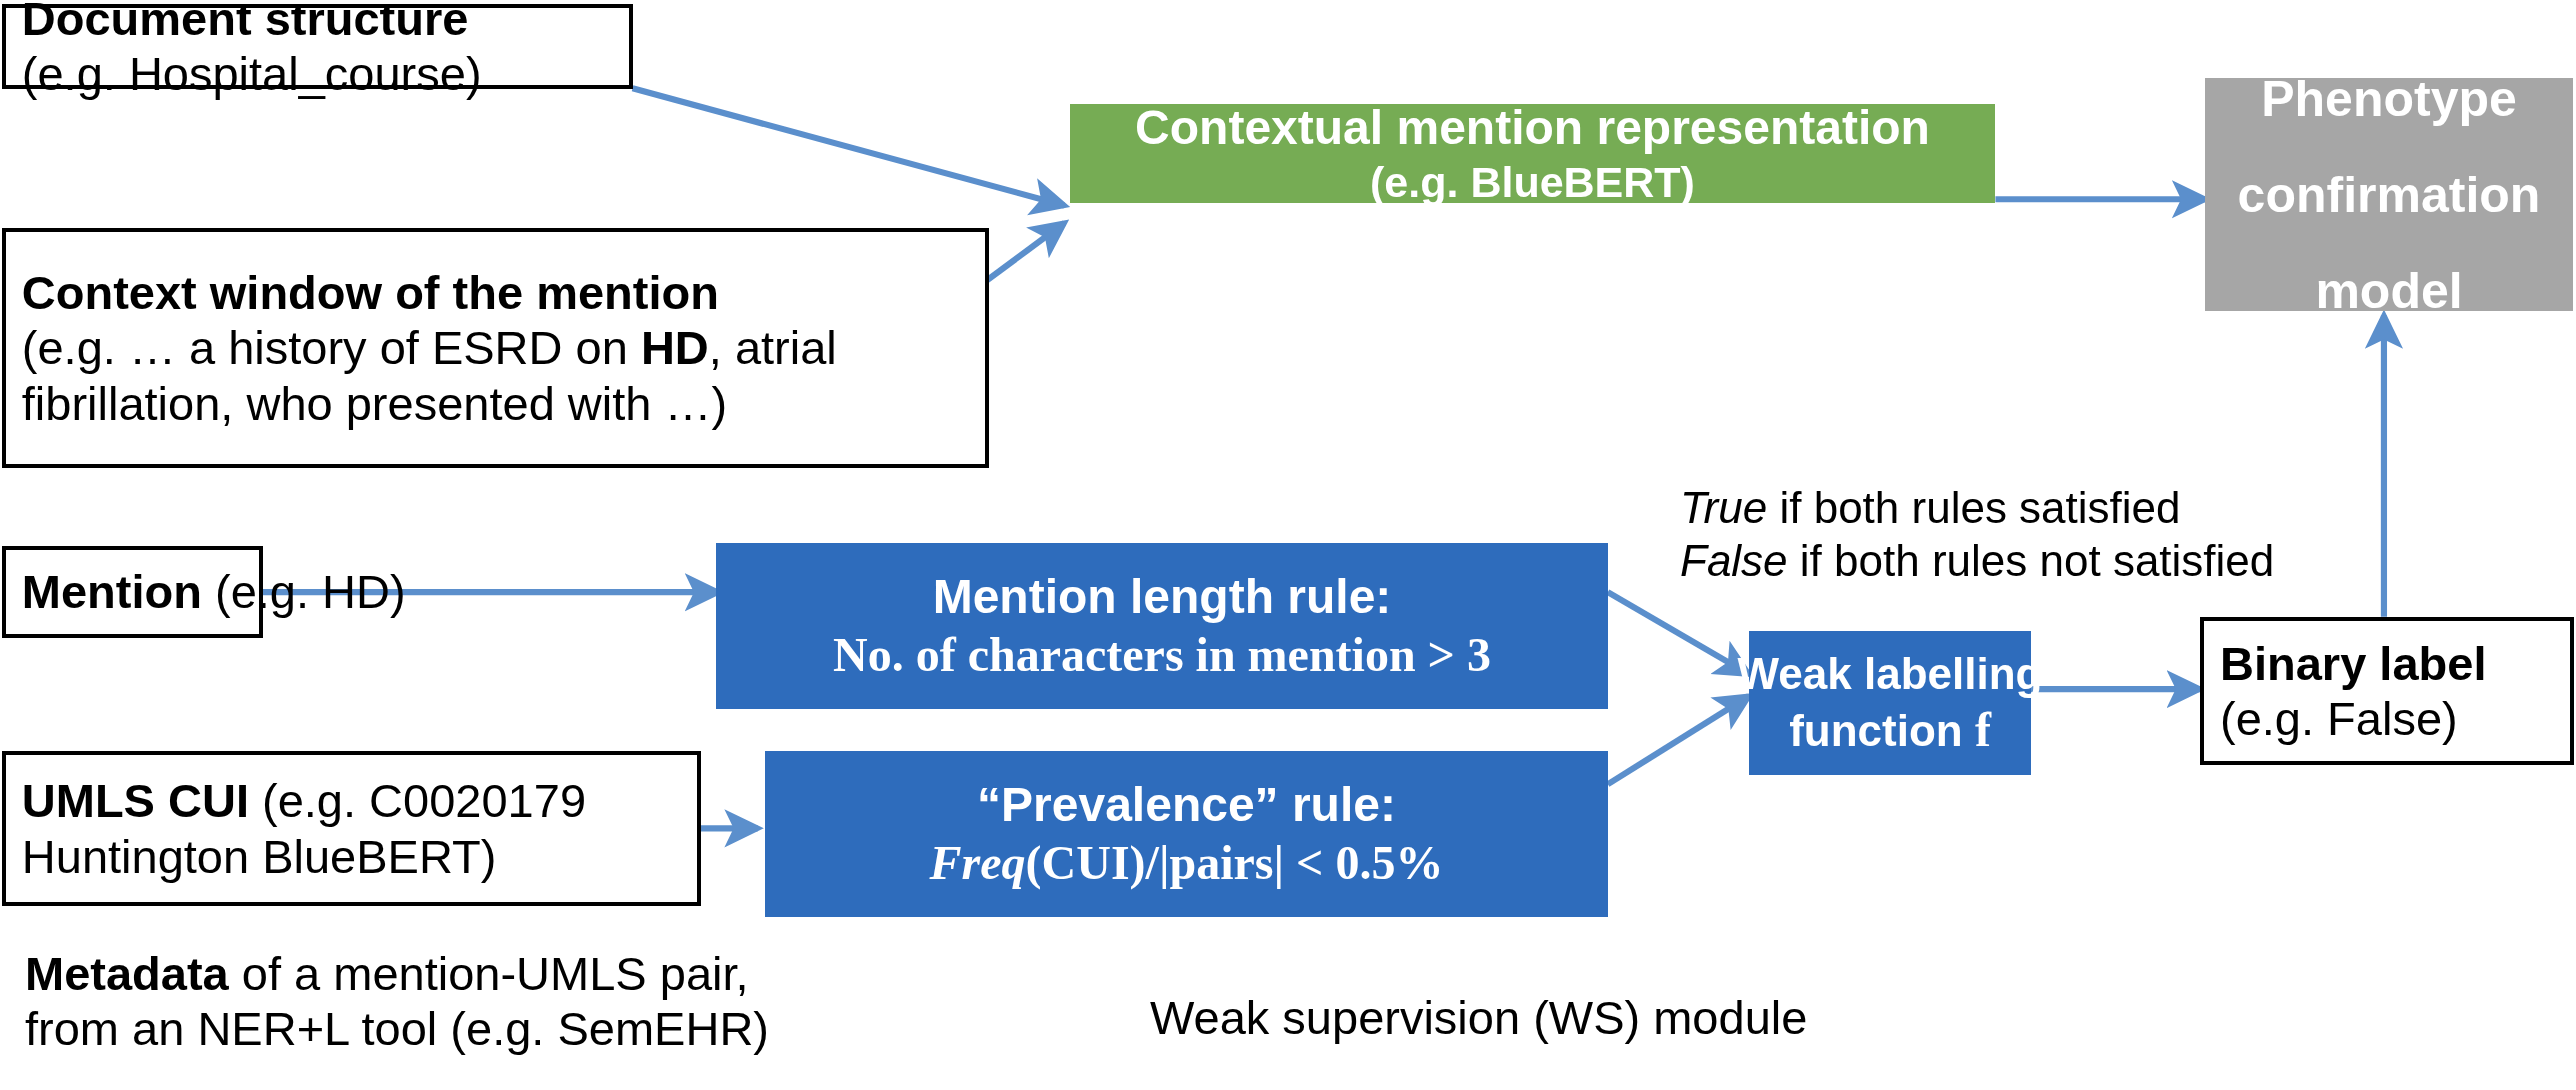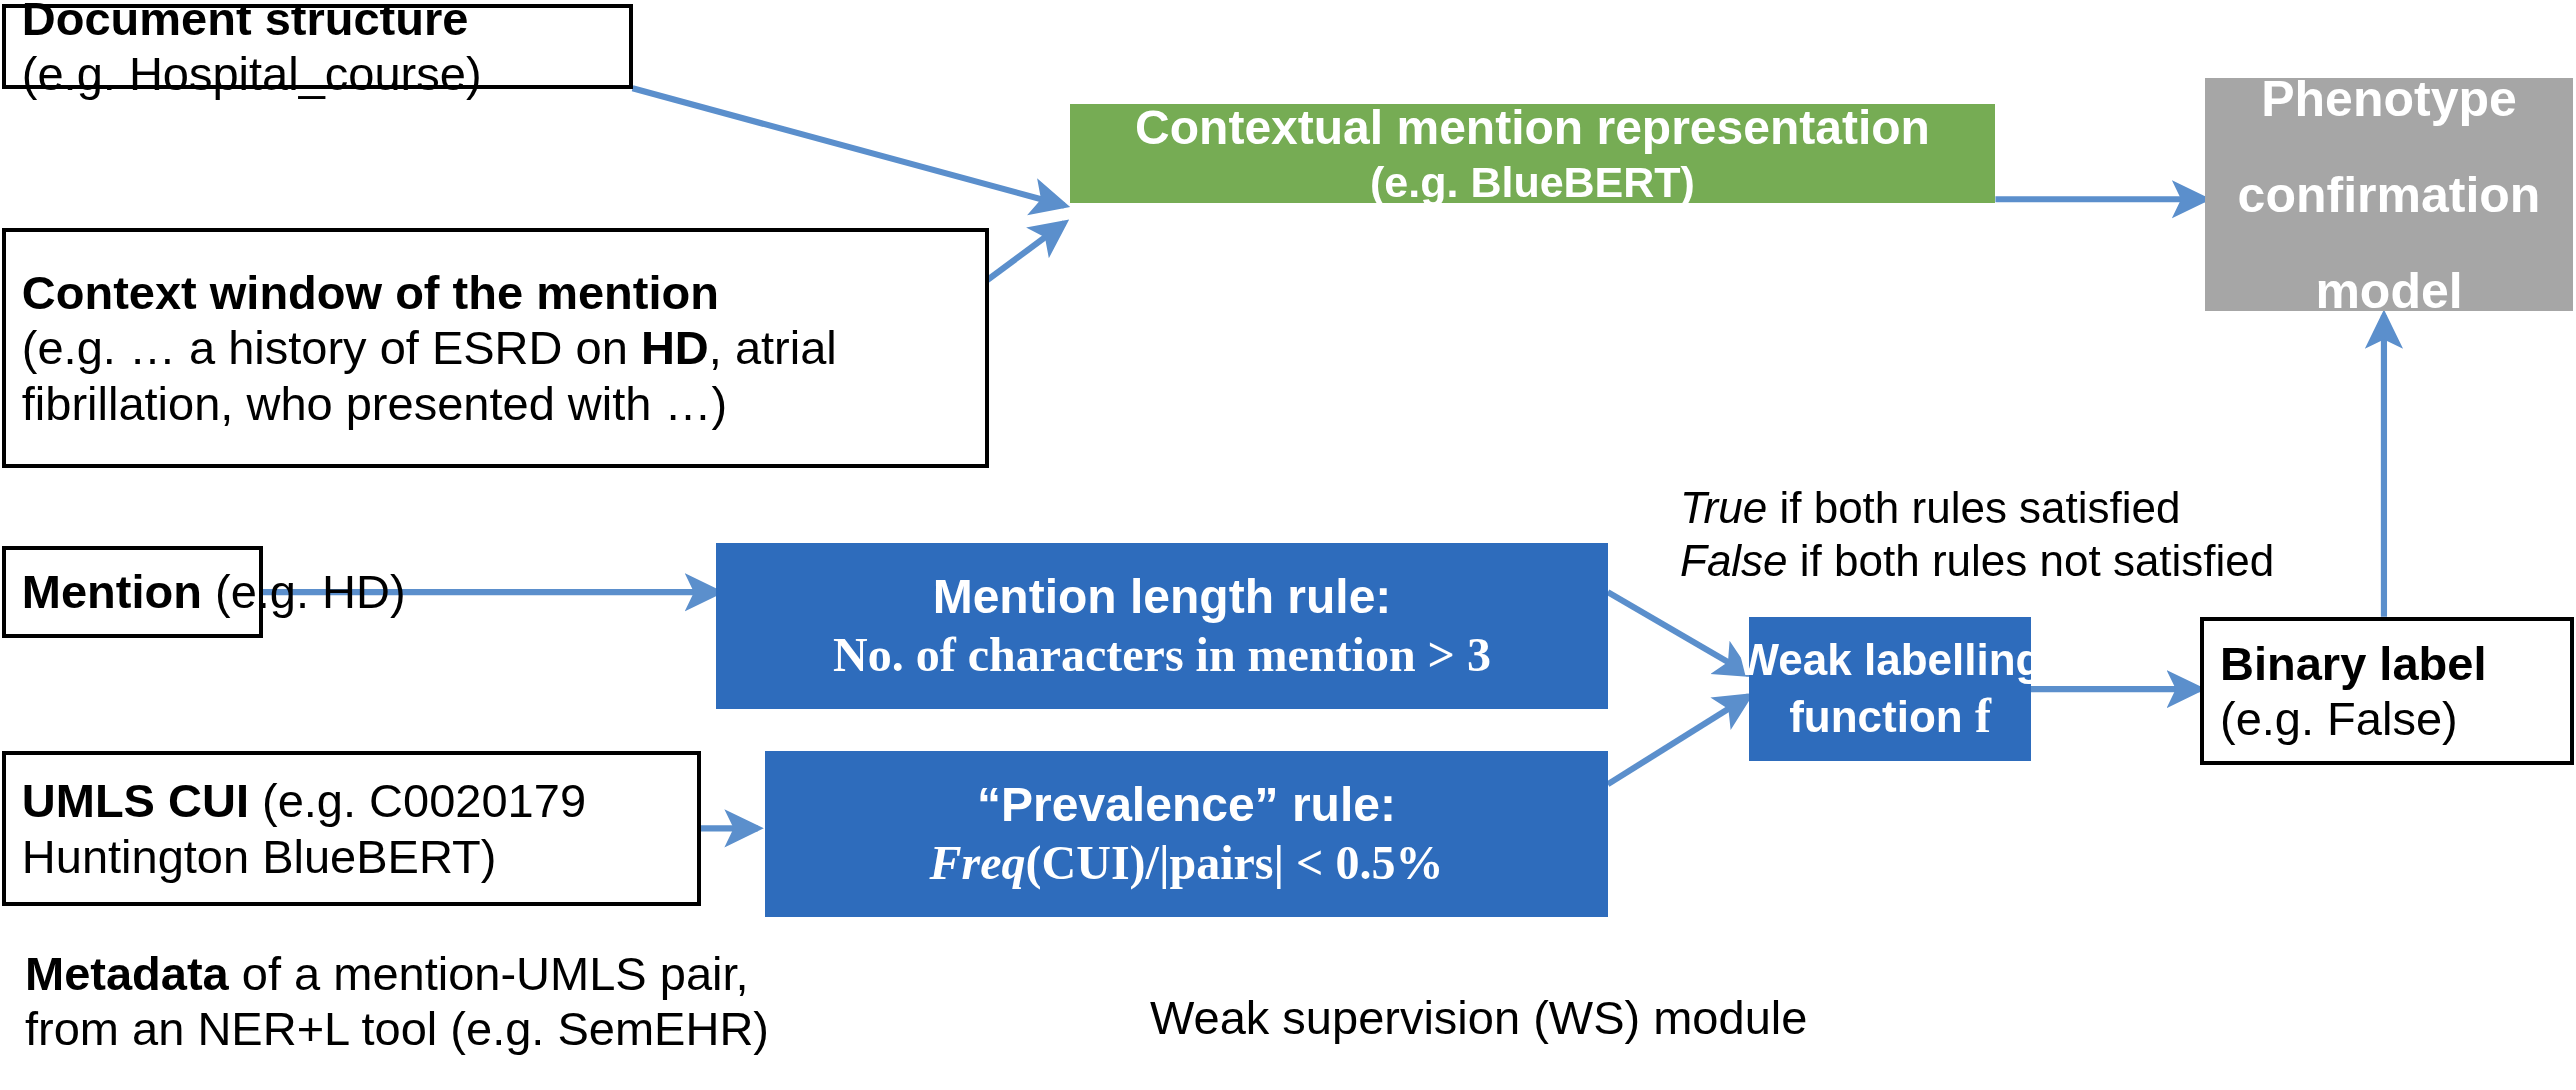--- a/index.html
+++ b/index.html
@@ -132,21 +132,21 @@
   <div class="node box-fill blue" style="left:716px; top:511px; width:892px; height:166px;margin-top:32px;">
     <div class="ln" style="font-size:48px;">Mention length rule:</div>
     <div class="ln mathserif" style="font-size:48px;">No. of characters in mention  &gt;  3</div>
   </div>
 
   <div class="node box-fill blue" style="left:765px; top:751px; width:843px; height:166px;">
     <div class="ln" style="font-size:48px;">“Prevalence” rule:</div>
     <div class="ln mathserif" style="font-size:48px;"><span class="fi">Freq</span><span>(CUI)/|pairs|  &lt;  0.5%</span></div>
   </div>
 
-  <div class="node box-fill blue" style="left:1749px; top:617px; width:282px; height:144px;">
+  <div class="node box-fill blue" style="left:1749px; top:631px; width:282px; height:144px;">
     <div class="ln" style="font-size:44px;">Weak labelling</div>
     <div class="ln" style="font-size:44px;"><span>function </span><span class="mathserif fi" style="font-size:48px;">f</span></div>
   </div>
 
   <div class="node box-plain" style="left:2200px; top:617px; width:374px; height:148px;">
     <div class="ln b">Binary label</div>
     <div class="ln">(e.g. False)</div>
   </div>
 
   <div class="label" style="left:1680px; top:483px; font-size:44px;"><span class="it">True</span><span> if both rules satisfied</span></div>

